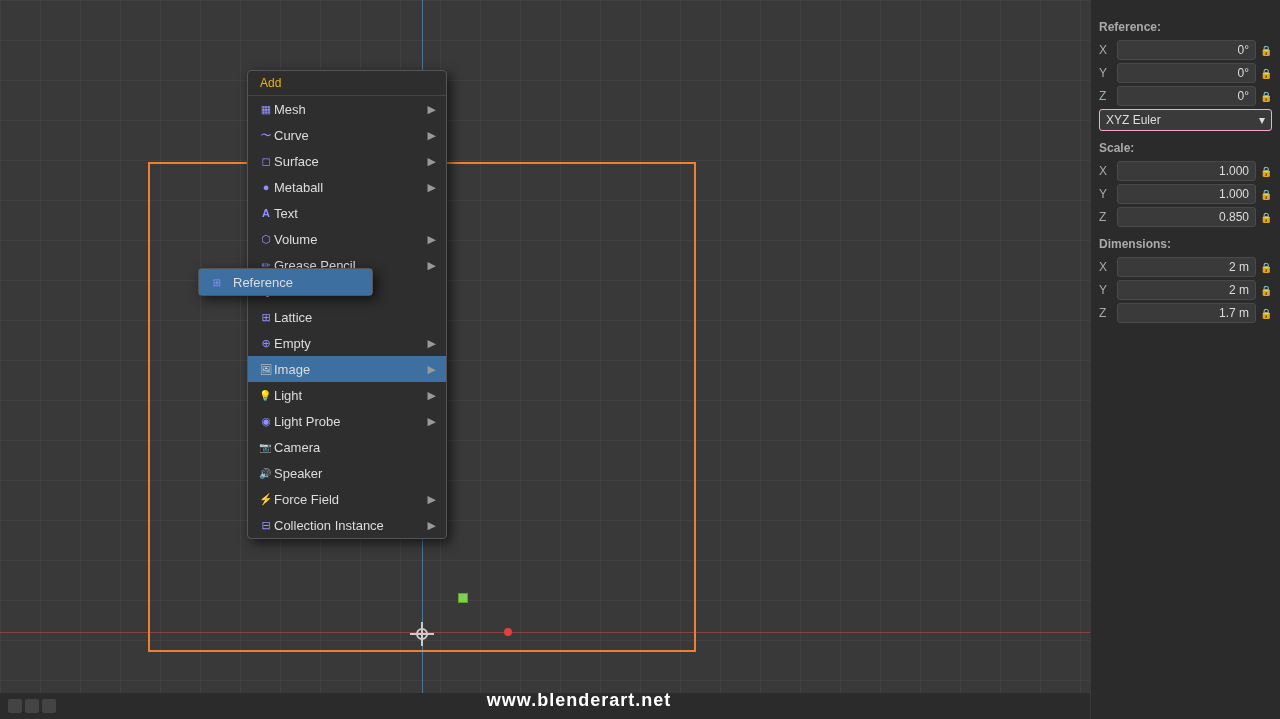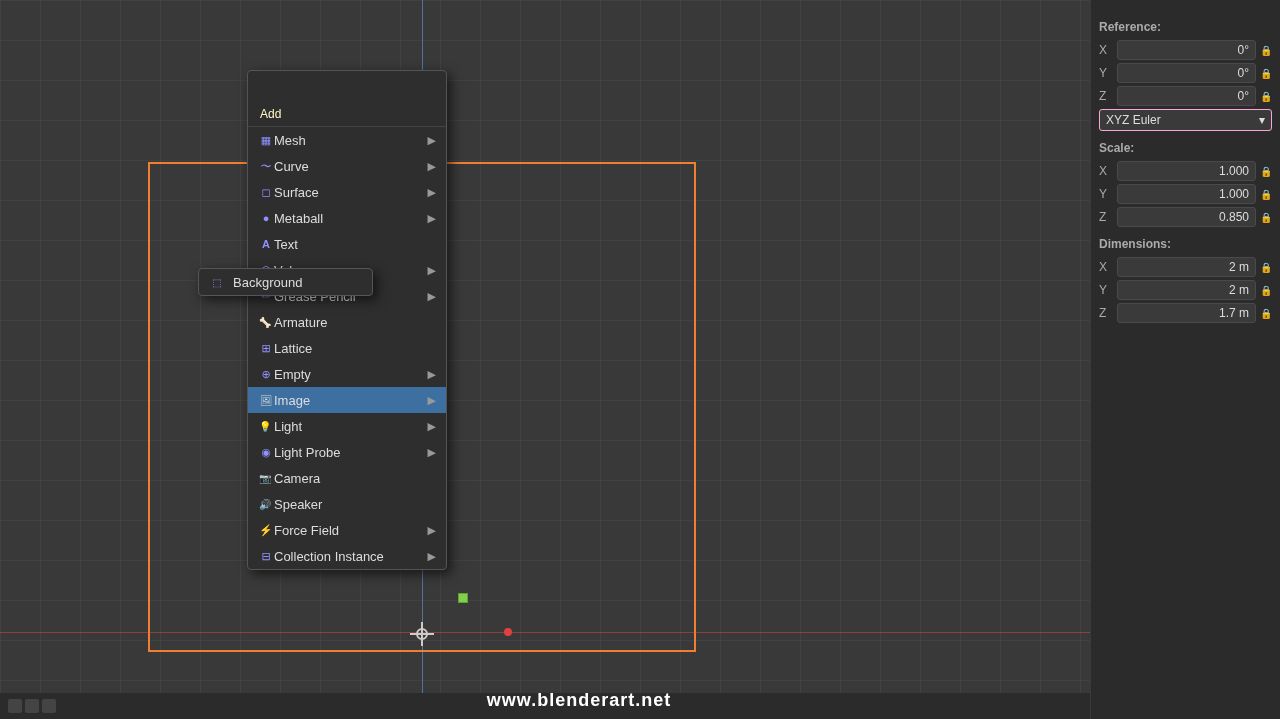--- a/index.html
+++ b/index.html
@@ -143,24 +143,23 @@
       width: 200px;
       background: #2e2e2e;
       border: 1px solid #555;
       border-radius: 4px;
       z-index: 100;
       box-shadow: 4px 4px 12px rgba(0,0,0,0.6);
     }
 
     .add-menu-header {
       padding: 5px 12px;
-      color: #fef9c3;
+      color: #eab308;
       font-size: 12px;
       border-bottom: 1px solid #444;
-      margin-top: 31px;
     }
 
     .menu-item {
       display: flex;
       align-items: center;
       padding: 5px 10px;
       cursor: pointer;
       position: relative;
       gap: 0;
       color: #ddd;
@@ -404,23 +403,23 @@
       <span class="arrow">▶</span>
     </div>
     <div class="menu-item">
       <span class="item-icon icon-collection"></span>
       <span class="item-label">Collection Instance</span>
       <span class="arrow">▶</span>
     </div>
   </div>
 
   <div class="submenu">
-    <div class="submenu-item">
-      <span class="item-icon icon-background"></span>
-      <span class="item-label">Background</span>
+    <div class="submenu-item active">
+      <span class="item-icon icon-reference"></span>
+      <span class="item-label">Reference</span>
     </div>
   </div>
 </div>
 
 <div class="right-panel">
   <div class="panel-section-title">Reference:</div>
 
   <div class="prop-row">
     <span class="prop-label">X</span>
     <div class="prop-value">0°</div>

